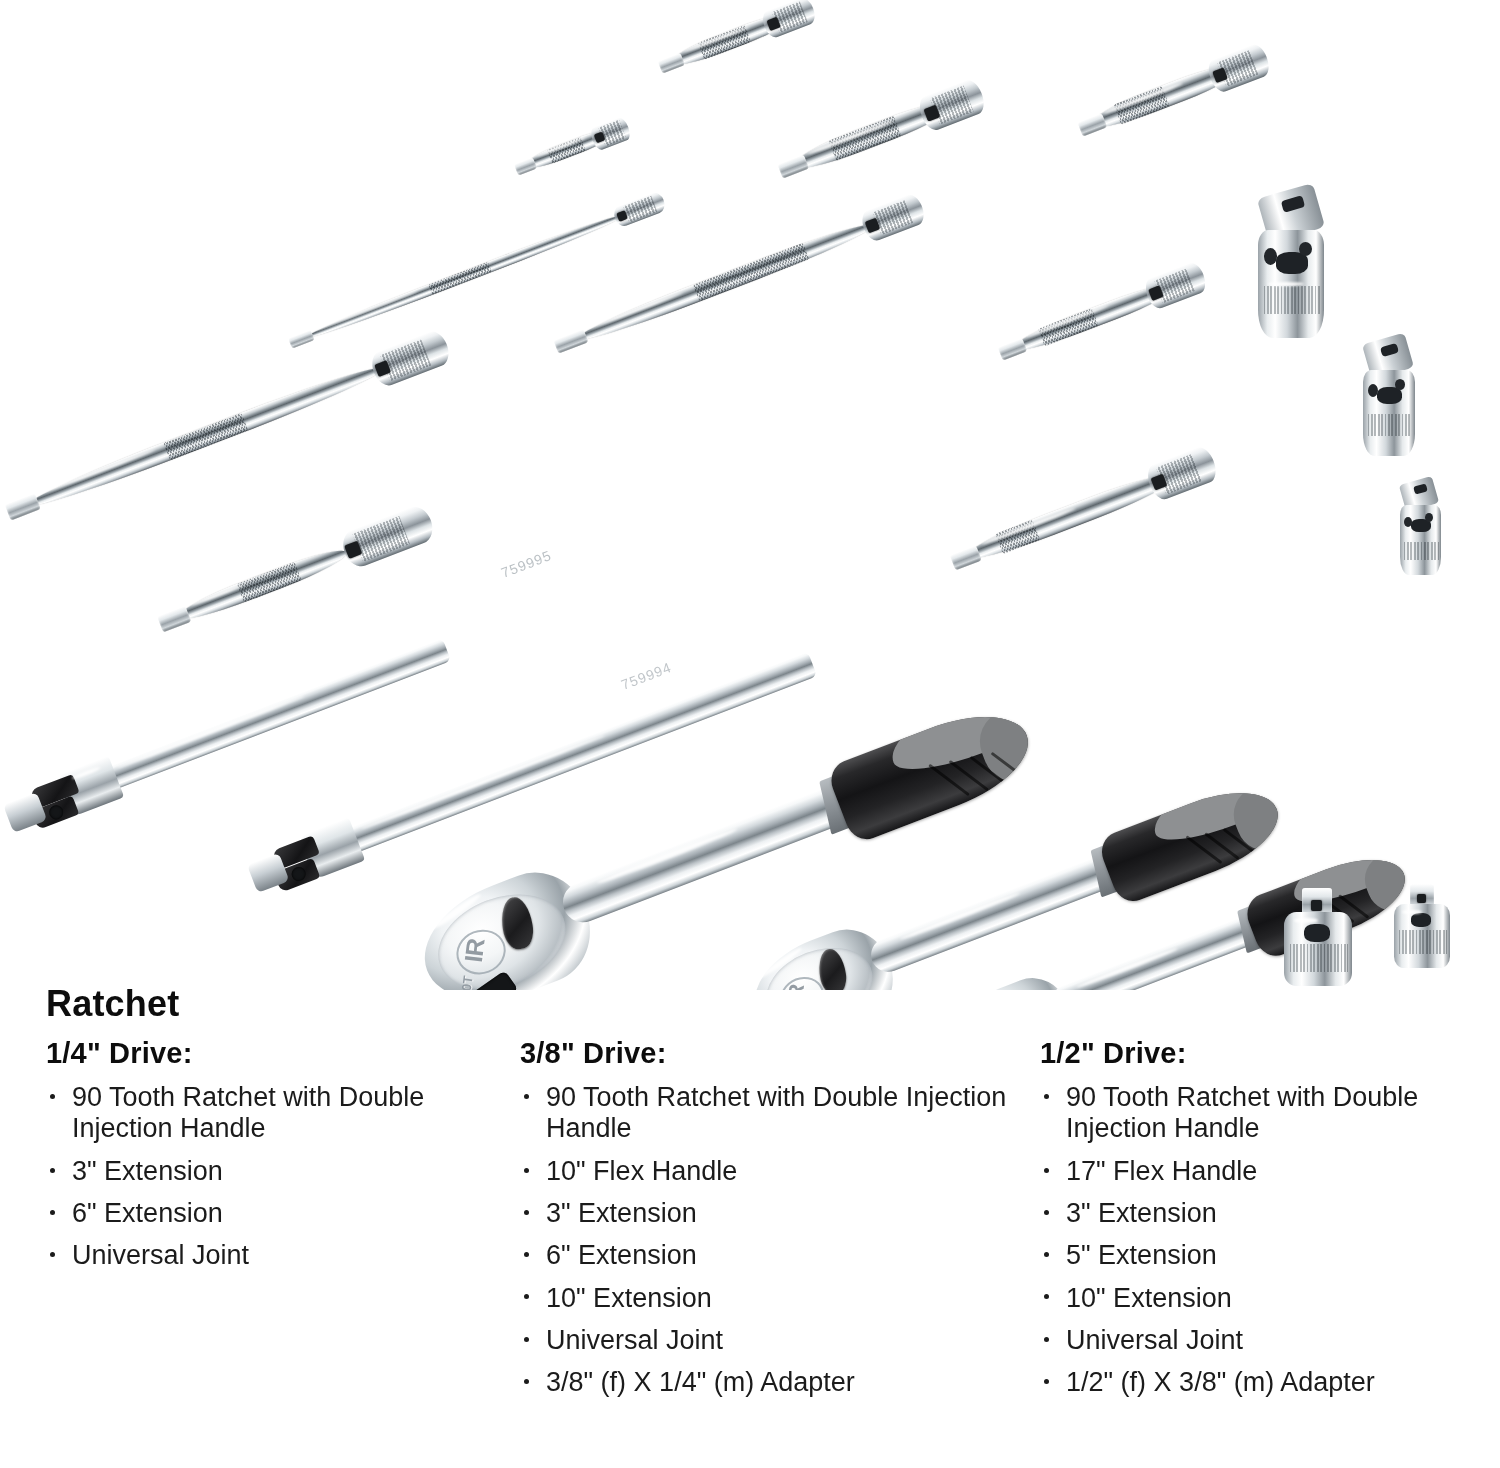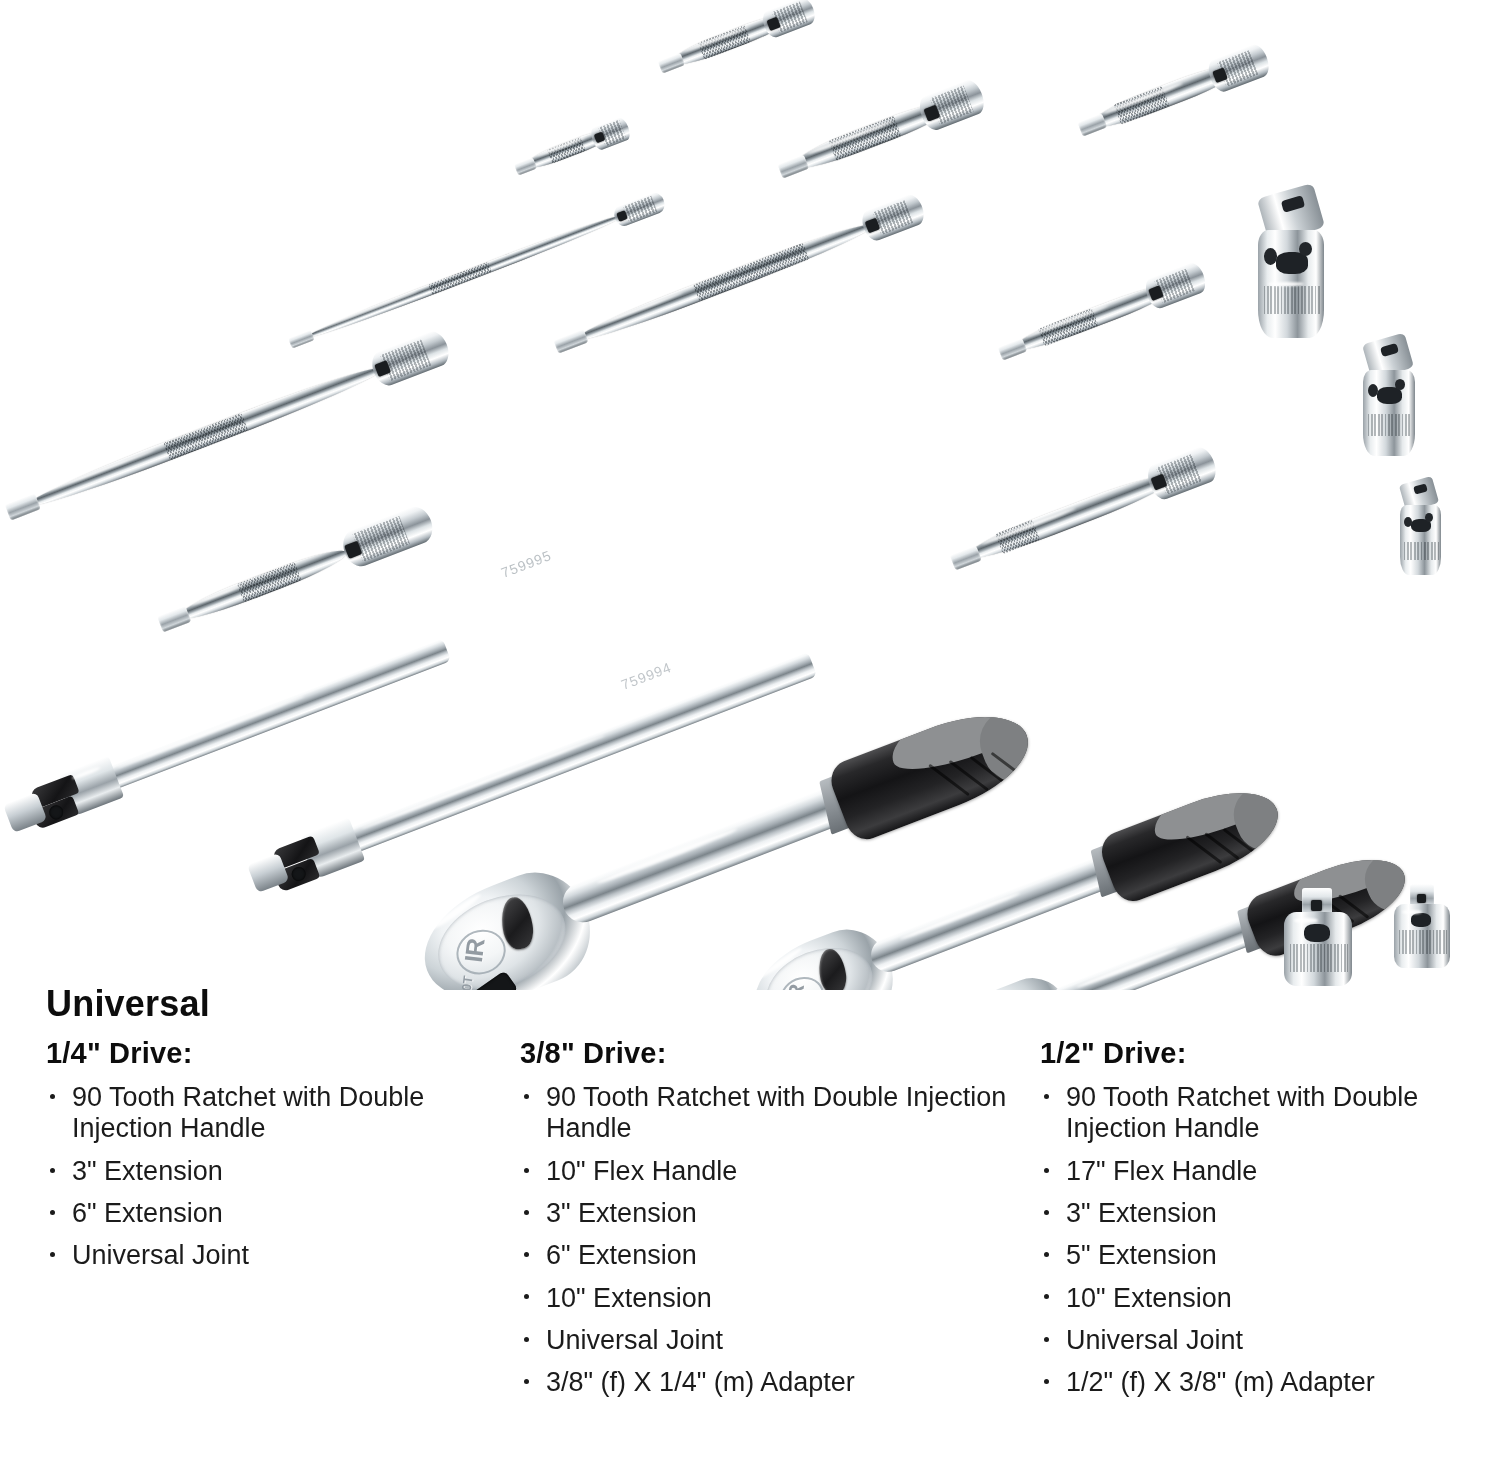--- a/index.html
+++ b/index.html
@@ -436,21 +436,21 @@
     <div class="hl" style="left:10px;top:26px;width:20px;height:4px;"></div>
   </div>
 
   <div style="position:absolute;left:500px;top:556px;transform:rotate(-21deg);
               font-size:14px;color:rgba(130,140,148,.55);letter-spacing:1px;">759995</div>
   <div style="position:absolute;left:620px;top:668px;transform:rotate(-21deg);
               font-size:14px;color:rgba(130,140,148,.5);letter-spacing:1px;">759994</div>
 </div>
 
 <div id="contents">
-  <div id="contents-title">Universal</div>
+  <div id="contents-title">Ratchet</div>
 
   <div class="col" style="left:46px;width:470px;">
     <div class="col-head">1/4" Drive:</div>
     <ul class="items">
       <li>
         <span class="dot"></span>
         <span>90 Tooth Ratchet with Double Injection Handle</span>
       </li>
       <li>
         <span class="dot"></span>

